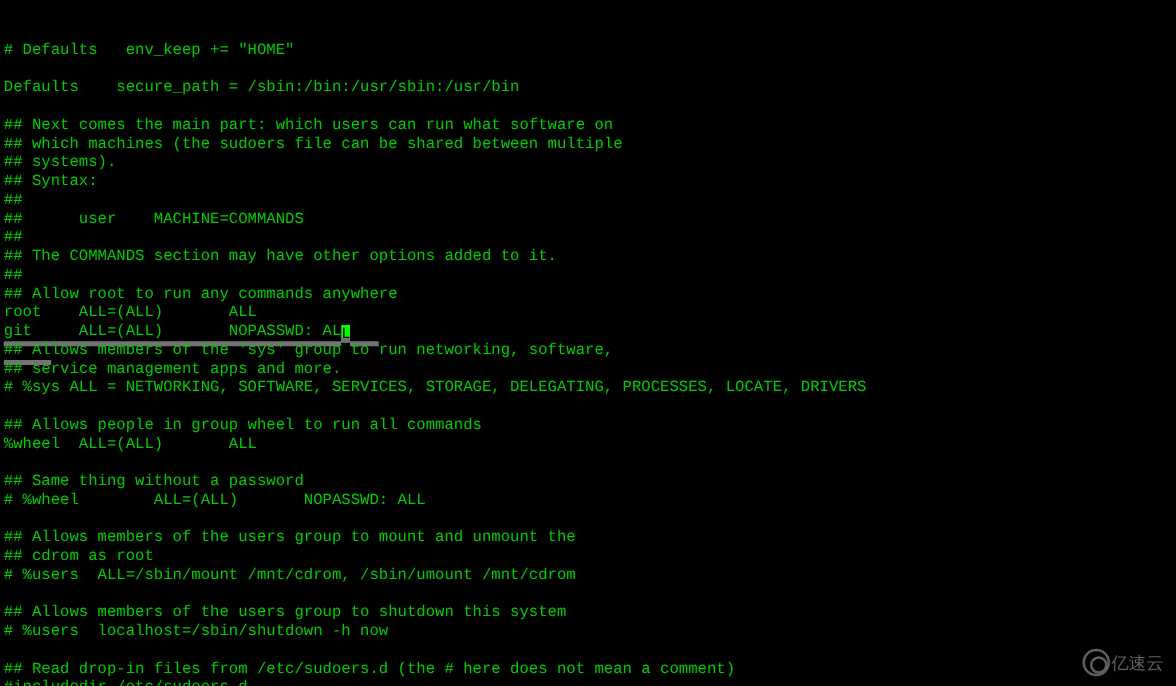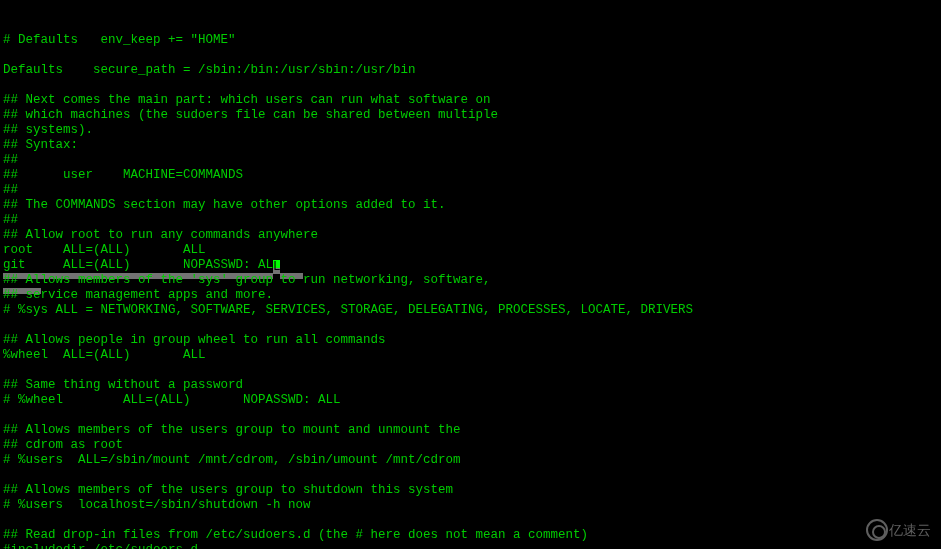--- a/index.html
+++ b/index.html
@@ -29,21 +29,21 @@
       background-color: #00ff00;
       color: #000000;
       display: inline-block;
       width: 7px;
       height: 14px;
       vertical-align: baseline;
       position: relative;
       top: 2px;
     }
     .underline-red {
-      border-bottom: 6px solid #737373;
+      border-bottom: 4px solid #737373;
       display: inline-block;
     }
     .watermark {
       position: absolute;
       bottom: 8px;
       right: 10px;
       color: #888888;
       font-family: Arial, sans-serif;
       font-size: 14px;
       display: flex;

